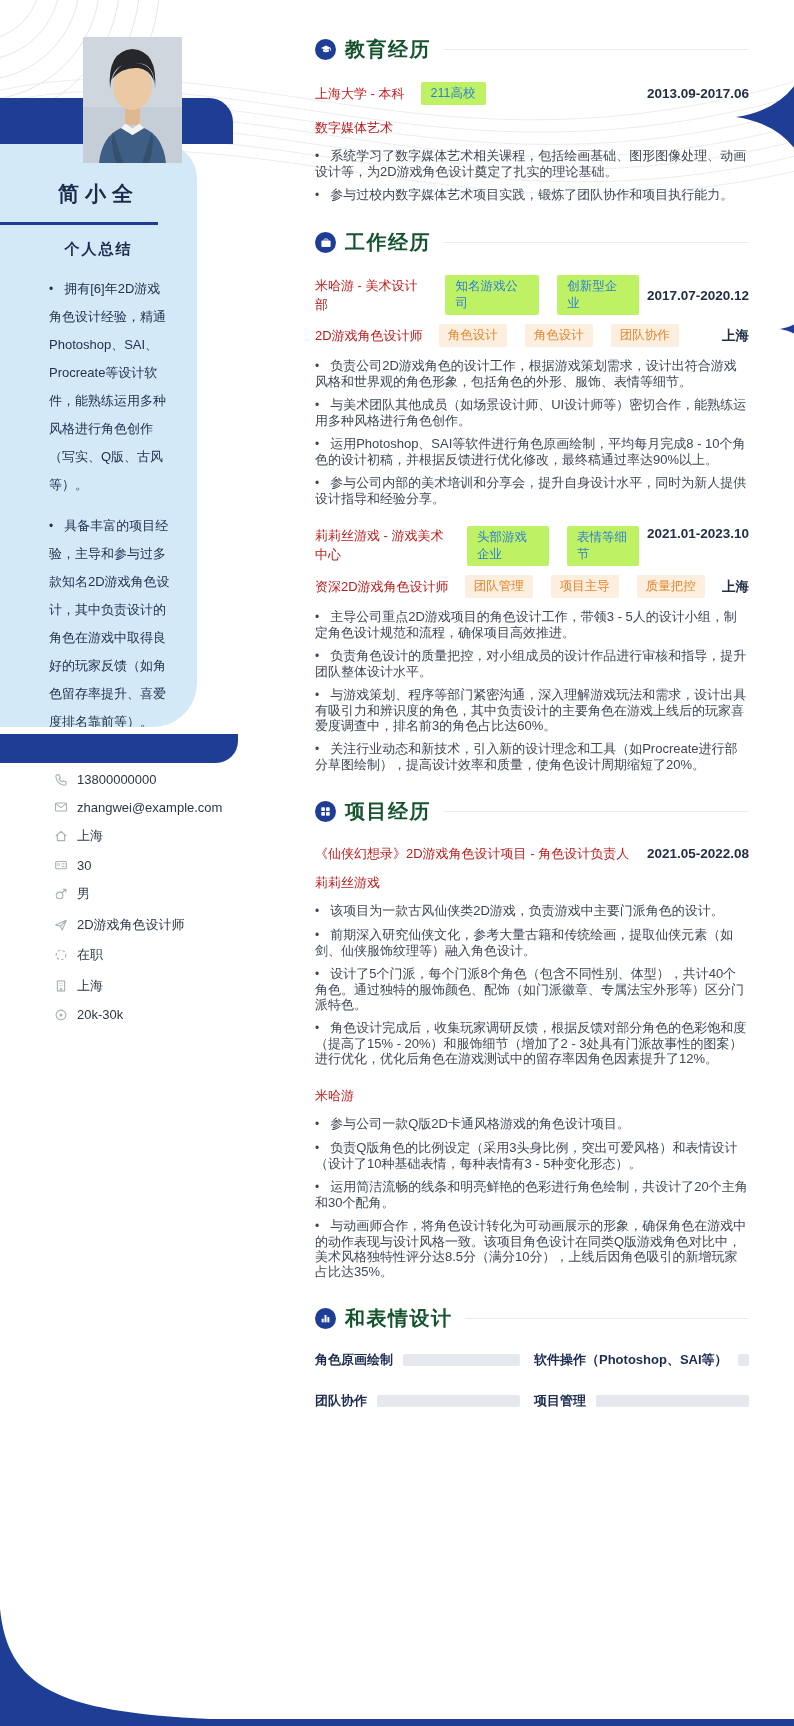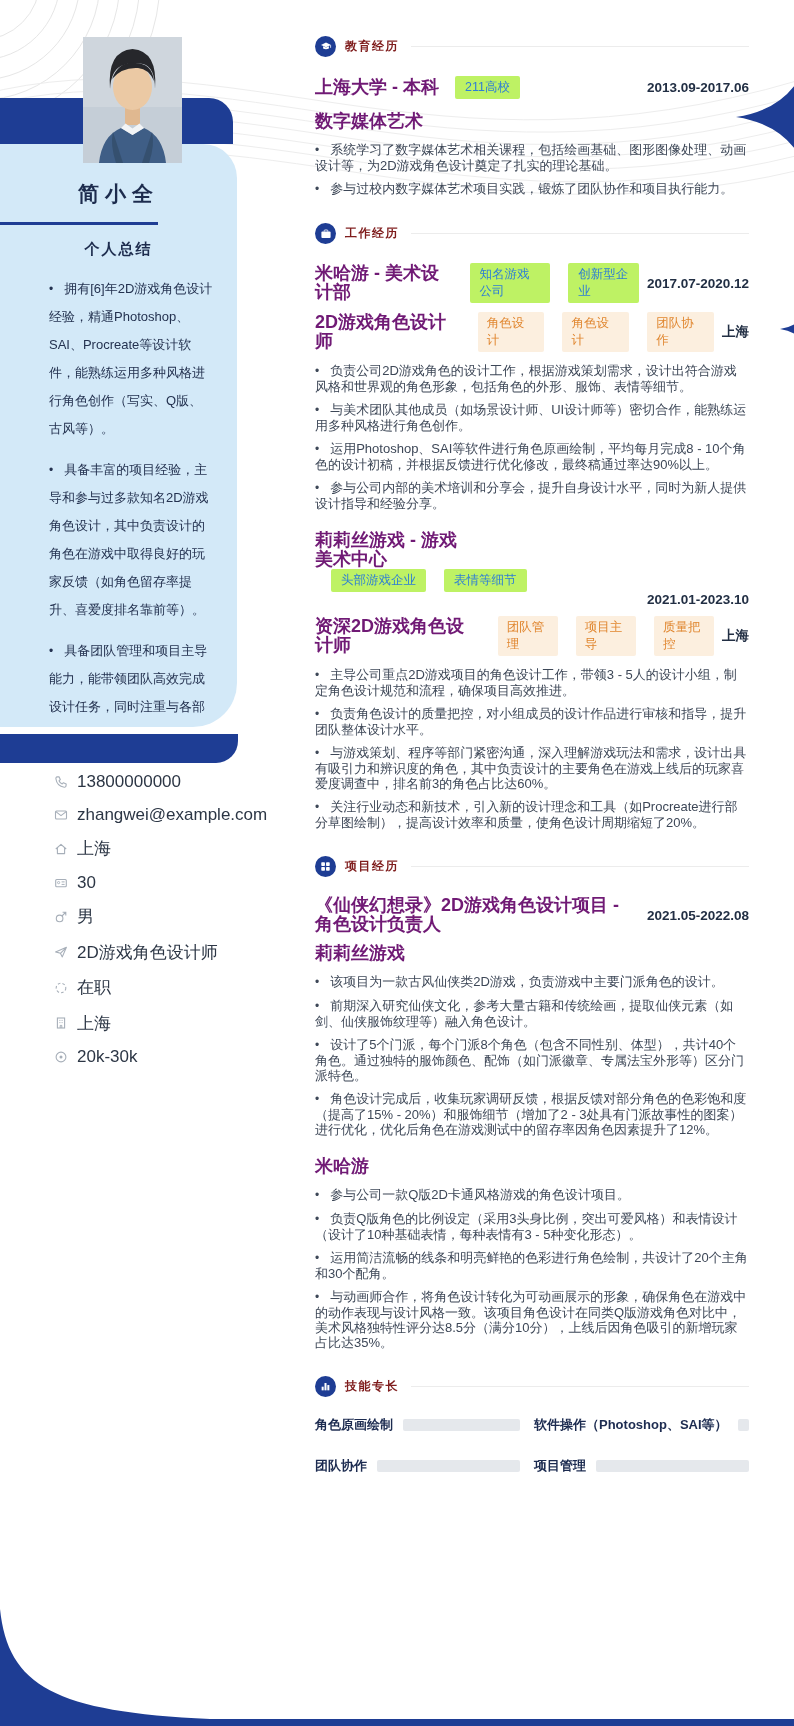--- a/index.html
+++ b/index.html
@@ -5,44 +5,44 @@
   html,body{margin:0;padding:0;background:#fff;}
   .page{position:relative;width:794px;height:1726px;overflow:hidden;background:#fff;
         font-family:"Liberation Sans","DejaVu Sans",sans-serif;}
   svg{display:block;}
   
   .deco{position:absolute;left:0;top:0;width:794px;height:1726px;z-index:0;pointer-events:none;}
   
   .band-top{position:absolute;left:0;top:98px;width:233px;height:46px;background:#1e3d94;
             border-top-right-radius:24px;z-index:1;}
   .photo{position:absolute;left:83px;top:37px;width:99px;height:126px;z-index:3;overflow:hidden;}
-  .summary-card{position:absolute;left:0;top:144px;width:237px;height:583px;background:#d3e9f8;
+  .summary-card{position:absolute;left:0;top:144px;width:197px;height:583px;background:#d3e9f8;
                 border-radius:0 34px 44px 0;z-index:2;overflow:hidden;}
   .side-name{margin-top:36px;text-align:center;font-size:21px;font-weight:bold;color:#1d2c4e;letter-spacing:6px;}
   .side-divider{margin-top:14px;width:158px;height:2.5px;background:#1e3d94;}
   .side-sub{margin-top:15px;text-align:center;font-size:15px;font-weight:bold;color:#1d2c4e;letter-spacing:2px;}
   .side-bullets{margin-top:16px;padding:0 24px 0 49px;}
   .side-bullets p{margin:0 0 13px 0;font-size:13px;line-height:28px;color:#243250;}
   .side-bullets .d{margin-right:11px;font-size:12px;}
   .band-bottom{position:absolute;left:0;top:734px;width:238px;height:29px;background:#1e3d94;
                border-bottom-right-radius:22px;z-index:2;}
   .contacts{position:absolute;left:54px;top:772px;width:210px;z-index:2;}
   .contact-row{display:flex;align-items:center;margin-bottom:12.5px;}
   .contact-row .ci{width:14px;height:14px;margin-right:9px;color:#a7afb9;flex:0 0 auto;}
-  .contact-row .cv{font-size:17px;color:#2c3645;}
+  .contact-row .cv{font-size:13px;color:#2c3645;}
   
   .main{position:absolute;left:315px;top:36px;width:434px;z-index:2;}
   .sec-header{display:flex;align-items:center;margin-bottom:19px;}
   .sec-icon{width:21px;height:21px;border-radius:50%;background:#1e3d94;display:flex;
             align-items:center;justify-content:center;margin-right:9px;flex:0 0 auto;}
-  .sec-title{font-size:12px;font-weight:bold;color:#7f1d1d;letter-spacing:1.5px;white-space:nowrap;}
+  .sec-title{font-size:20px;font-weight:bold;color:#14532d;letter-spacing:1.5px;white-space:nowrap;}
   .sec-line{flex:1;height:1px;background:#ececec;margin-left:12px;}
   .row{display:flex;align-items:center;}
-  .row-top{display:flex;align-items:flex-start;flex-direction:column;}
-  .name13{font-size:18px;font-weight:bold;color:#701a75;line-height:19px;}
+  .row-top{display:flex;align-items:flex-start;}
+  .name13{font-size:13px;font-weight:normal;color:#b91c1c;line-height:19px;}
   .date{margin-left:auto;font-size:13.5px;font-weight:bold;color:#222f44;white-space:nowrap;padding-left:8px;}
   .tags{display:flex;margin-left:16px;gap:18px;}
   .tag-blue{background:#bef264;color:#2e7ed5;font-size:12.5px;padding:3px 10px;border-radius:2px;line-height:17px;}
   .tag-orange{background:#fcefdf;color:#e0862f;font-size:12.5px;padding:3px 9px;border-radius:2px;line-height:17px;}
   .tag-wrap{max-width:88px;}
   .company-wrap{max-width:152px;}
   .blt{margin-top:11px;}
   .blt p{margin:0 0 8px 0;font-size:13px;line-height:15px;color:#3d4757;}
   .blt .d{margin-right:11px;font-size:12px;}
   .role-row{margin-top:9px;}
@@ -317,21 +317,21 @@
 
     <div class="section">
       <div class="sec-header">
         <span class="sec-icon">
           <svg width="11" height="11" viewBox="0 0 12 12">
               <rect x="1.8" y="6.2" width="2.2" height="4" fill="#fff"></rect>
               <rect x="4.9" y="2.2" width="2.2" height="8" fill="#fff"></rect>
               <rect x="8" y="4.4" width="2.2" height="5.8" fill="#fff"></rect>
             </svg>
         </span>
-        <span class="sec-title">技能专长</span>
+        <span class="sec-title">和表情设计</span>
         <span class="sec-line"></span>
       </div>
       <div class="skill-grid">
         <div class="skill">
           <span class="lbl">角色原画绘制</span>
           <span class="bar"><span class="fill" style="width: 84%;"></span></span>
         </div>
         <div class="skill">
           <span class="lbl">软件操作（Photoshop、SAI等）</span>
           <span class="bar"><span class="fill" style="width: 100%;"></span></span>

